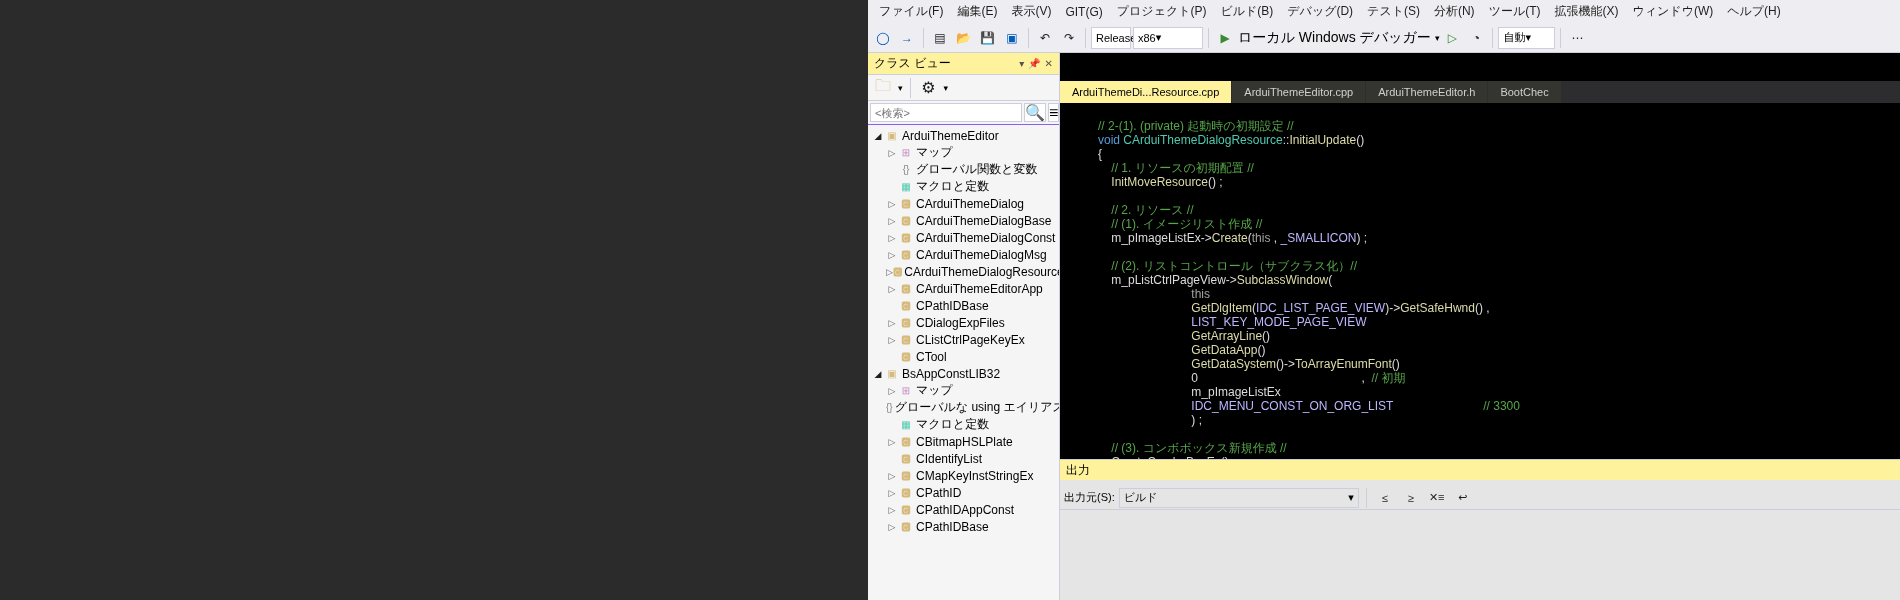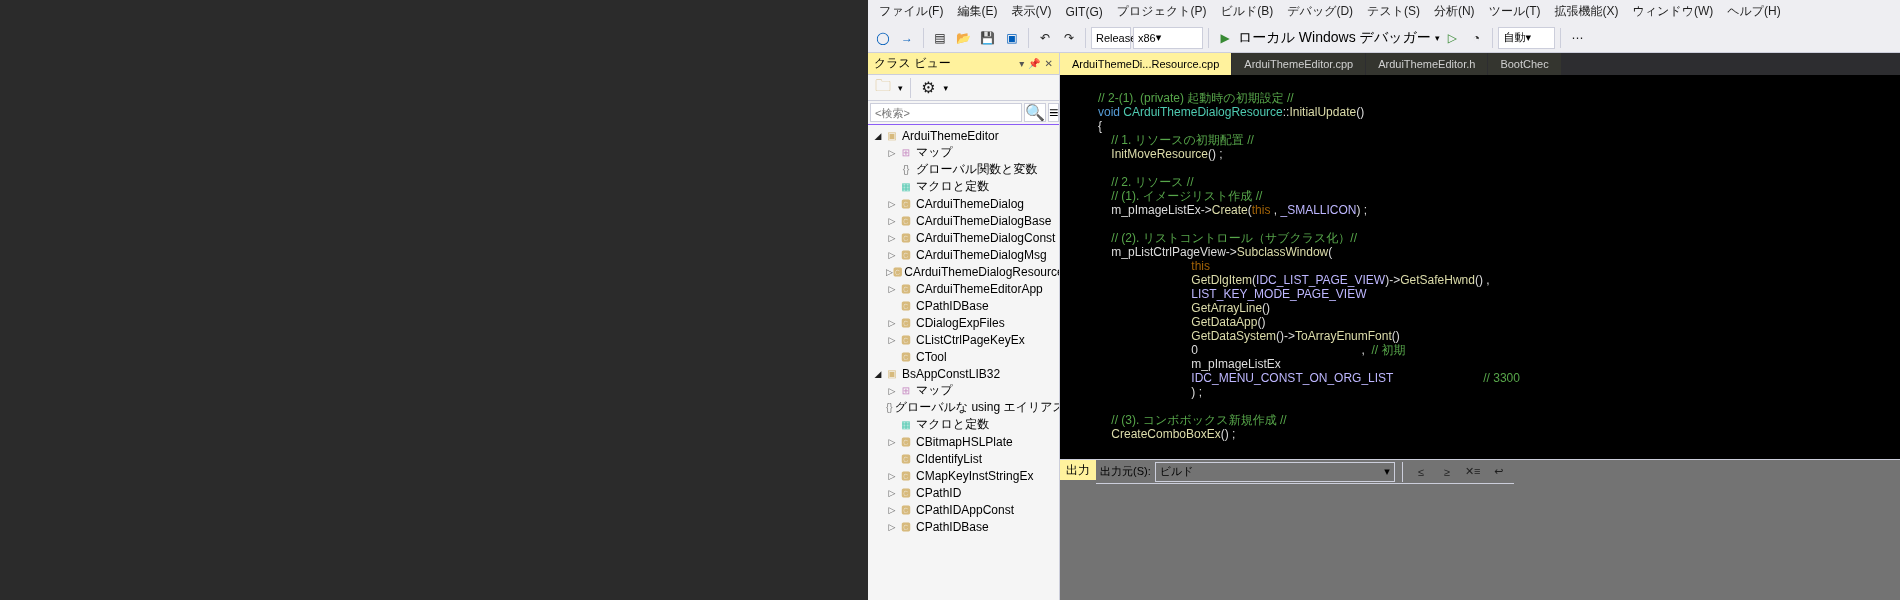--- a/index.html
+++ b/index.html
@@ -26,35 +26,35 @@
 .arrow.open::before { content: "◢"; color: #1e1e1e; }
 .arrow.closed::before { content: "▷"; }
 .arrow.none::before { content: ""; }
 .ci { width: 16px; height: 14px; display: inline-flex; align-items: center; justify-content: center; font-size: 10px; margin-right: 2px; }
 .ci-proj { color: #d7ba7d; }
 .ci-map { color: #c586c0; }
 .ci-global { color: #888; }
 .ci-macro { color: #4ec9b0; }
 .ci-class { color: #d7ba7d; font-weight: bold; }
 .editor-area { flex: 1; display: flex; flex-direction: column; background: #000; overflow: hidden; }
-.tabs { height: 22px; background: #2d2d30; display: flex; }
+.tabs { height: 22px; background: #2d2d30; display: flex; margin-top: 28px; }
 .tab { padding: 0 12px; height: 22px; display: flex; align-items: center; font-size: 11px; background: #34352f; color: #d0d0d0; border-right: 1px solid #2d2d30; white-space: nowrap; }
 .tab.active { background: #fff29d; color: #000; }
 .editor { flex: 1; background: #000; color: #dcdcdc; font-family: Consolas, monospace; font-size: 12px; padding: 2px 0 2px 38px; line-height: 14px; overflow: hidden; position: relative; white-space: pre; }
 .c-comment { color: #57a64a; }
 .c-kw { color: #569cd6; }
 .c-type { color: #4ec9b0; }
-.c-this { color: #a16207; }
+.c-this { color: #a3a3a3; }
 .c-macro { color: #beb7ff; }
 .c-ylw { color: #dcdcaa; }
 .c-plain { color: #dcdcdc; }
 .editor-status { height: 18px; background: #eeeef2; border-top: 1px solid #cccedb; display: flex; align-items: center; font-size: 10px; padding: 0 6px; justify-content: space-between; }
-.output-panel { height: 141px; background: #737373; border-top: 1px solid #cccedb; display: flex; flex-direction: row; }
+.output-panel { height: 141px; background: #e5e5e5; border-top: 1px solid #cccedb; display: flex; flex-direction: column; }
 .out-title { background: #fff29d; height: 20px; display: flex; align-items: center; padding: 0 6px; font-size: 12px; }
-.out-toolbar { height: 24px; display: flex; align-items: center; padding: 0 4px; gap: 4px; font-size: 11px; border-bottom: 1px solid #cccedb; }
+.out-toolbar { height: 24px; display: flex; align-items: center; padding: 0 4px; gap: 4px; font-size: 11px; border-bottom: 1px solid #cccedb; margin-top: 6px; }
 .out-combo { border: 1px solid #cccedb; height: 20px; width: 240px; padding: 0 4px; display: flex; align-items: center; justify-content: space-between; }
 .out-text { flex: 1; font-family: Consolas, monospace; font-size: 11px; padding: 2px 4px; white-space: pre; line-height: 13px; overflow: hidden; }
 </style>
 </head>
 <body>
 
 <div class="vs-window">
 
   <div class="menubar">
     <span>ファイル(F)</span>

